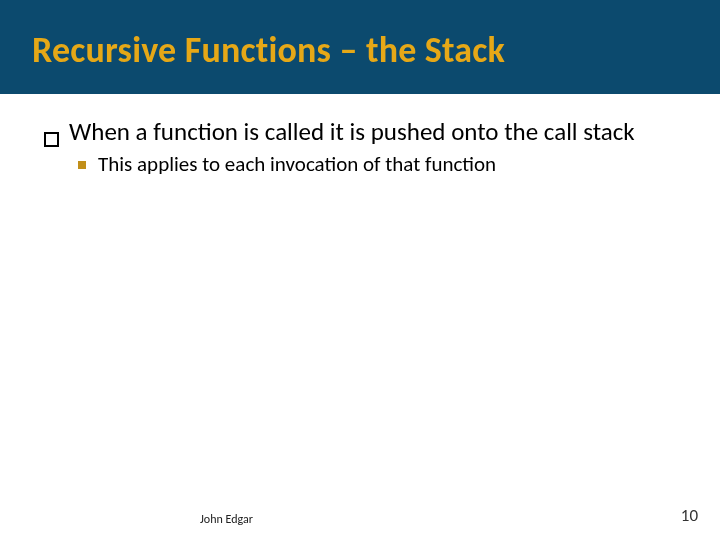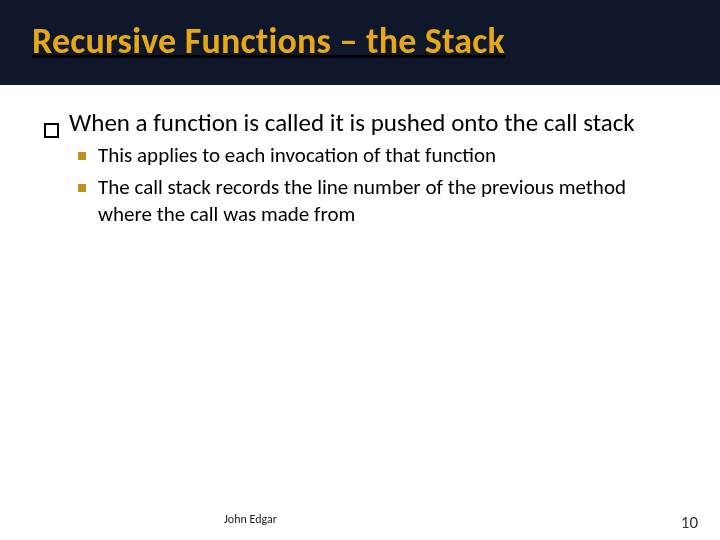--- a/index.html
+++ b/index.html
@@ -3,24 +3,23 @@
 <meta charset="utf-8">
 <style>
   * { margin: 0; padding: 0; box-sizing: border-box; }
   html, body { width: 720px; height: 540px; overflow: hidden; }
   body {
     background: #ffffff;
     font-family: "Calibri", "Segoe UI", Arial, sans-serif;
     position: relative;
   }
   .title-band {
-    background: #0f172a;
+    background: #0c4a6e;
     width: 100%;
-    padding: 19px 0 22px 32px;
-    text-decoration: underline;
+    padding: 28px 0 22px 32px;
   }
   .title-text {
     color: #e6a817;
     font-size: 36px;
     font-weight: 700;
     letter-spacing: 0.2px;
   }
   .content {
     padding: 22px 44px 0 44px;
     color: #000;
@@ -59,22 +58,21 @@
   .bullet-l2 .text {
     font-size: 21px;
     line-height: 1.3;
   }
   .footer {
     position: absolute;
     bottom: 14px;
     left: 0;
     width: 100%;
     display: flex;
-    align-items: flex-start;
-    padding-left: 24px;
+    align-items: flex-end;
   }
   .footer-author {
     margin-left: 200px;
     font-size: 12px;
     color: #222;
   }
   .footer-page {
     position: absolute;
     right: 22px;
     font-size: 17px;
@@ -94,24 +92,20 @@
     <span class="marker"></span>
     <span class="text">When a function is called it is pushed onto the call stack</span>
   </div>
 
   <div class="bullet-l2">
     <span class="marker"></span>
     <span class="text">This applies to each invocation of that function</span>
   </div>
 
 
-  <div class="bullet-l2">
-    <span class="marker"></span>
-    <span class="text">The call stack records the line number of the previous method where the call was made from</span>
-  </div>
 
 
 </div>
 
 <div class="footer">
   <span class="footer-author">John Edgar</span>
   <span class="footer-page">10</span>
 </div>
 
 </body></html>

